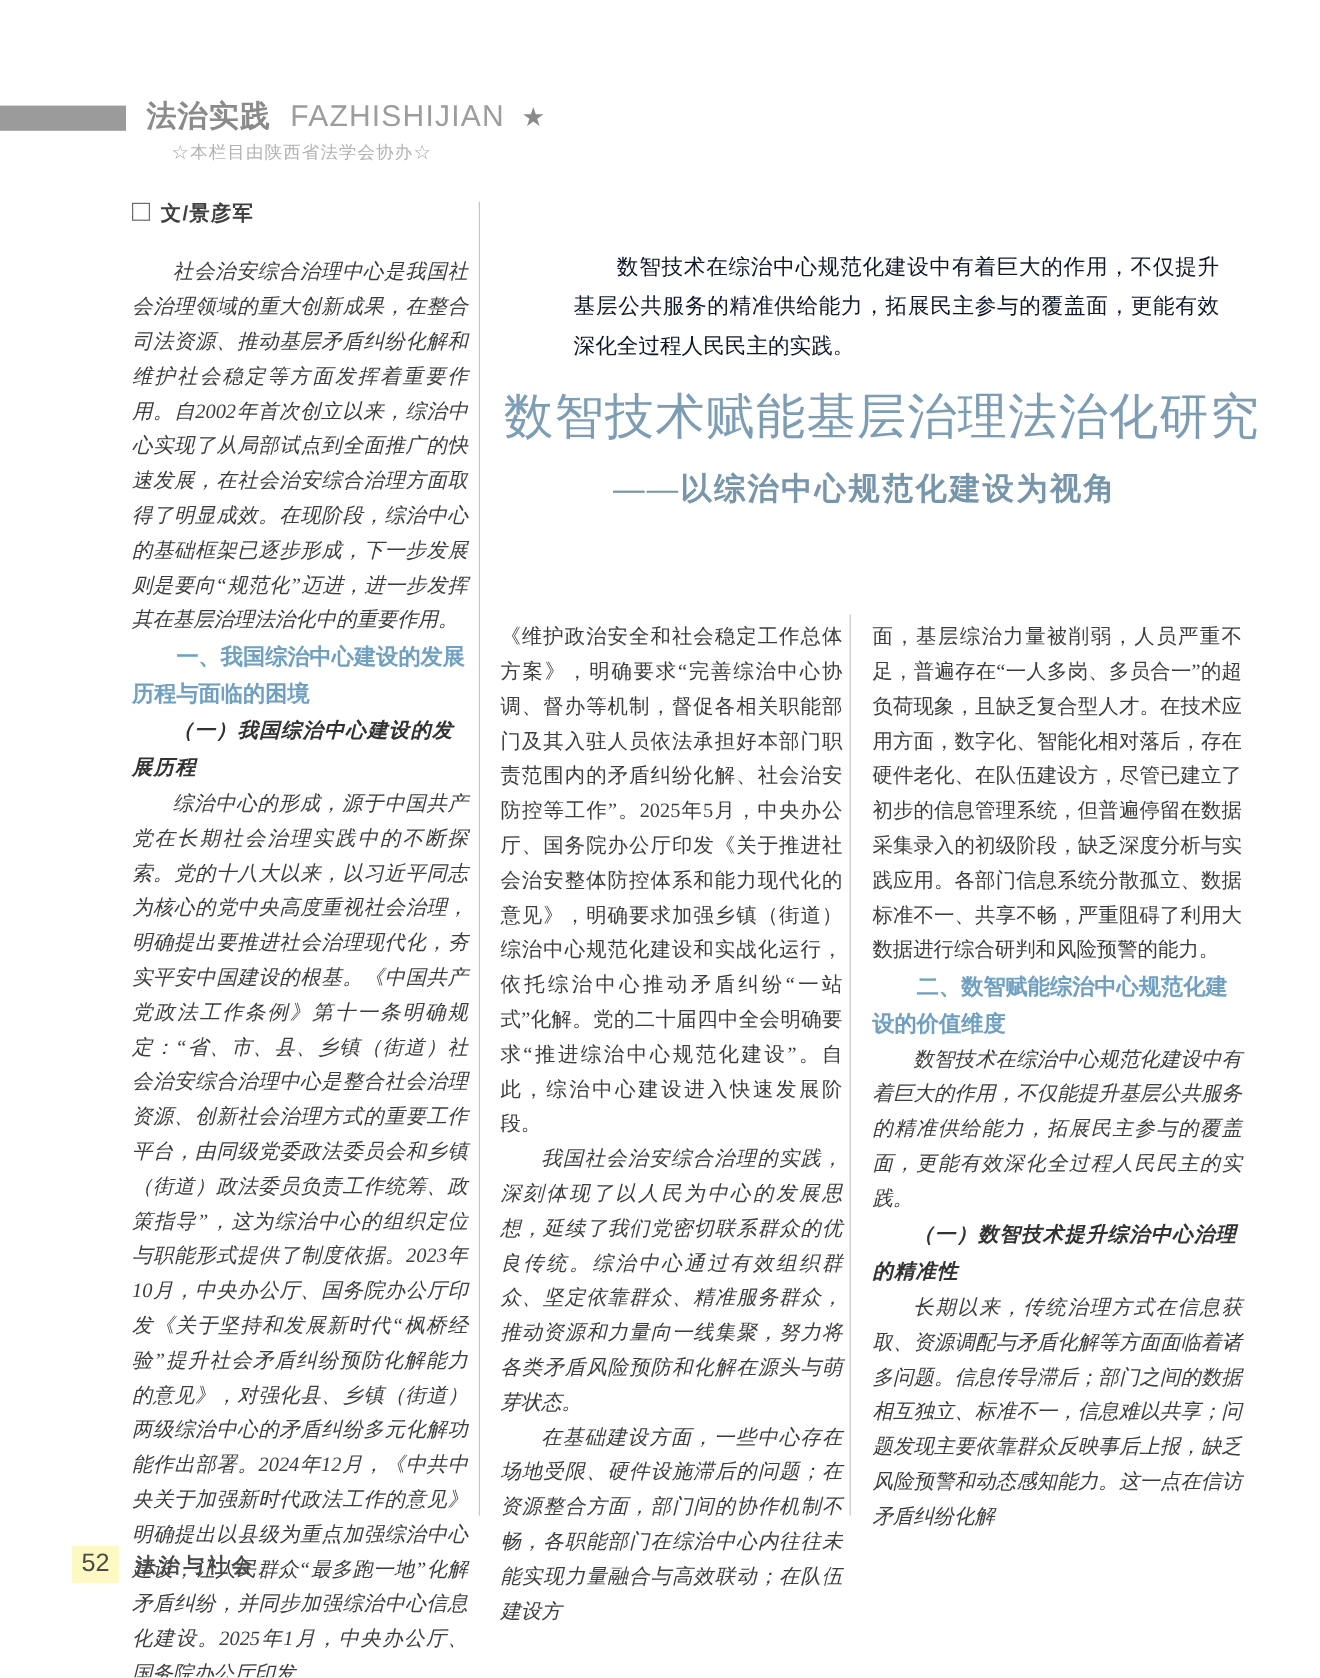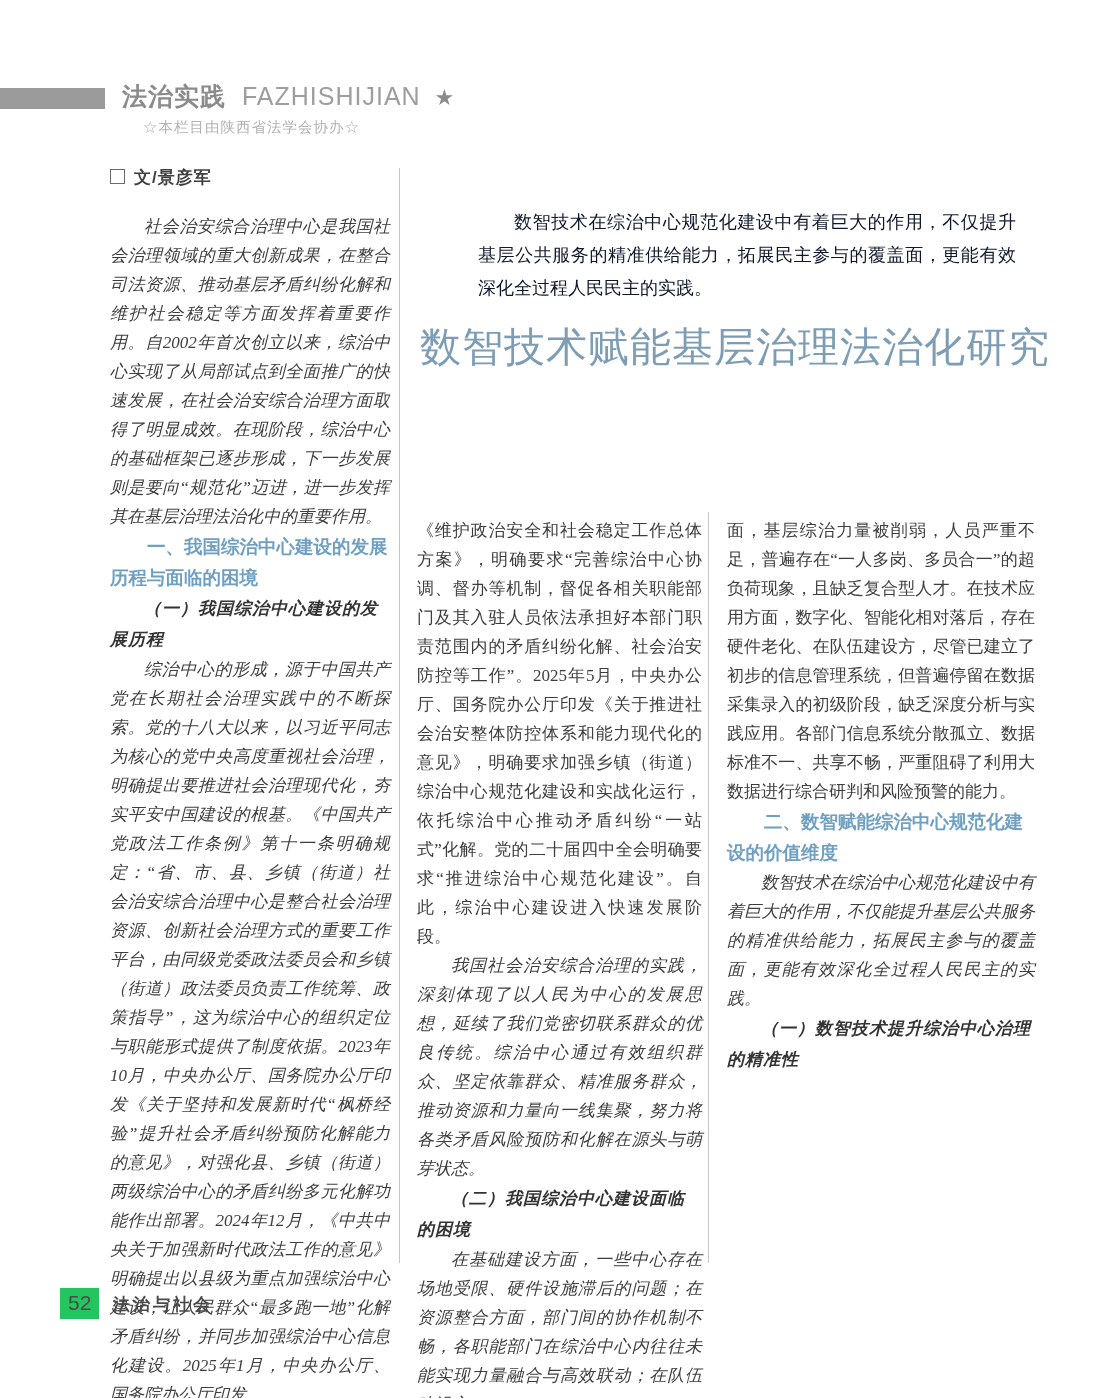--- a/index.html
+++ b/index.html
@@ -91,21 +91,21 @@
     font-style: italic; font-weight: bold;
     font-size: 17px; line-height: 31px; color: #333333;
     text-indent: 2em; text-align: left;
     margin: 2px 0;
     letter-spacing: 1px;
   }
 
   
   .page-num {
     position: absolute; left: 60px; top: 1288px;
-    background: #22c55e; color: #4b4b4b;
+    background: #fef9c3; color: #4b4b4b;
     font-size: 21px; padding: 3px 8px 4px 8px;
   }
   .journal-name {
     position: absolute; left: 113px; top: 1293px;
     font-size: 17px; font-weight: bold; color: #4a4a4a; letter-spacing: 3px;
   }
 </style>
 </head>
 <body>
 
@@ -122,38 +122,39 @@
   <div class="author">
     <span class="sq"></span><span>文/景彦军</span>
   </div>
 
   <div class="vdiv vdiv1"></div>
   <div class="vdiv vdiv2"></div>
 
   <div class="abstract">数智技术在综治中心规范化建设中有着巨大的作用，不仅提升基层公共服务的精准供给能力，拓展民主参与的覆盖面，更能有效深化全过程人民民主的实践。</div>
 
   <div class="main-title">数智技术赋能基层治理法治化研究</div>
+  <div class="sub-title">——以综治中心规范化建设为视角</div>
 
   <div class="col col-left">
     <p class="p-indent">社会治安综合治理中心是我国社会治理领域的重大创新成果，在整合司法资源、推动基层矛盾纠纷化解和维护社会稳定等方面发挥着重要作用。自2002年首次创立以来，综治中心实现了从局部试点到全面推广的快速发展，在社会治安综合治理方面取得了明显成效。在现阶段，综治中心的基础框架已逐步形成，下一步发展则是要向“规范化”迈进，进一步发挥其在基层治理法治化中的重要作用。</p>
     <p class="h-blue">一、我国综治中心建设的发展历程与面临的困境</p>
     <p class="h-kai">（一）我国综治中心建设的发展历程</p>
     <p class="p-indent">综治中心的形成，源于中国共产党在长期社会治理实践中的不断探索。党的十八大以来，以习近平同志为核心的党中央高度重视社会治理，明确提出要推进社会治理现代化，夯实平安中国建设的根基。《中国共产党政法工作条例》第十一条明确规定：“省、市、县、乡镇（街道）社会治安综合治理中心是整合社会治理资源、创新社会治理方式的重要工作平台，由同级党委政法委员会和乡镇（街道）政法委员负责工作统筹、政策指导”，这为综治中心的组织定位与职能形式提供了制度依据。2023年10月，中央办公厅、国务院办公厅印发《关于坚持和发展新时代“枫桥经验”提升社会矛盾纠纷预防化解能力的意见》，对强化县、乡镇（街道）两级综治中心的矛盾纠纷多元化解功能作出部署。2024年12月，《中共中央关于加强新时代政法工作的意见》明确提出以县级为重点加强综治中心建设，让人民群众“最多跑一地”化解矛盾纠纷，并同步加强综治中心信息化建设。2025年1月，中央办公厅、国务院办公厅印发</p>
   </div>
 
   <div class="col col-mid">
     <p>《维护政治安全和社会稳定工作总体方案》，明确要求“完善综治中心协调、督办等机制，督促各相关职能部门及其入驻人员依法承担好本部门职责范围内的矛盾纠纷化解、社会治安防控等工作”。2025年5月，中央办公厅、国务院办公厅印发《关于推进社会治安整体防控体系和能力现代化的意见》，明确要求加强乡镇（街道）综治中心规范化建设和实战化运行，依托综治中心推动矛盾纠纷“一站式”化解。党的二十届四中全会明确要求“推进综治中心规范化建设”。自此，综治中心建设进入快速发展阶段。</p>
     <p class="p-indent">我国社会治安综合治理的实践，深刻体现了以人民为中心的发展思想，延续了我们党密切联系群众的优良传统。综治中心通过有效组织群众、坚定依靠群众、精准服务群众，推动资源和力量向一线集聚，努力将各类矛盾风险预防和化解在源头与萌芽状态。</p>
-    <p class="h-kai">（二）我国综治中心建设面临的困境</p>
     <p class="p-indent">在基础建设方面，一些中心存在场地受限、硬件设施滞后的问题；在资源整合方面，部门间的协作机制不畅，各职能部门在综治中心内往往未能实现力量融合与高效联动；在队伍建设方</p>
   </div>
 
   <div class="col col-right">
     <p>面，基层综治力量被削弱，人员严重不足，普遍存在“一人多岗、多员合一”的超负荷现象，且缺乏复合型人才。在技术应用方面，数字化、智能化相对落后，存在硬件老化、在队伍建设方，尽管已建立了初步的信息管理系统，但普遍停留在数据采集录入的初级阶段，缺乏深度分析与实践应用。各部门信息系统分散孤立、数据标准不一、共享不畅，严重阻碍了利用大数据进行综合研判和风险预警的能力。</p>
     <p class="h-blue">二、数智赋能综治中心规范化建设的价值维度</p>
     <p class="p-indent">数智技术在综治中心规范化建设中有着巨大的作用，不仅能提升基层公共服务的精准供给能力，拓展民主参与的覆盖面，更能有效深化全过程人民民主的实践。</p>
     <p class="h-kai">（一）数智技术提升综治中心治理的精准性</p>
+    <p class="p-indent">长期以来，传统治理方式在信息获取、资源调配与矛盾化解等方面面临着诸多问题。信息传导滞后；部门之间的数据相互独立、标准不一，信息难以共享；问题发现主要依靠群众反映事后上报，缺乏风险预警和动态感知能力。这一点在信访矛盾纠纷化解</p>
   </div>
 
   <div class="page-num">52</div>
   <div class="journal-name">法治与社会</div>
 
 </div>
 
 </body></html>

